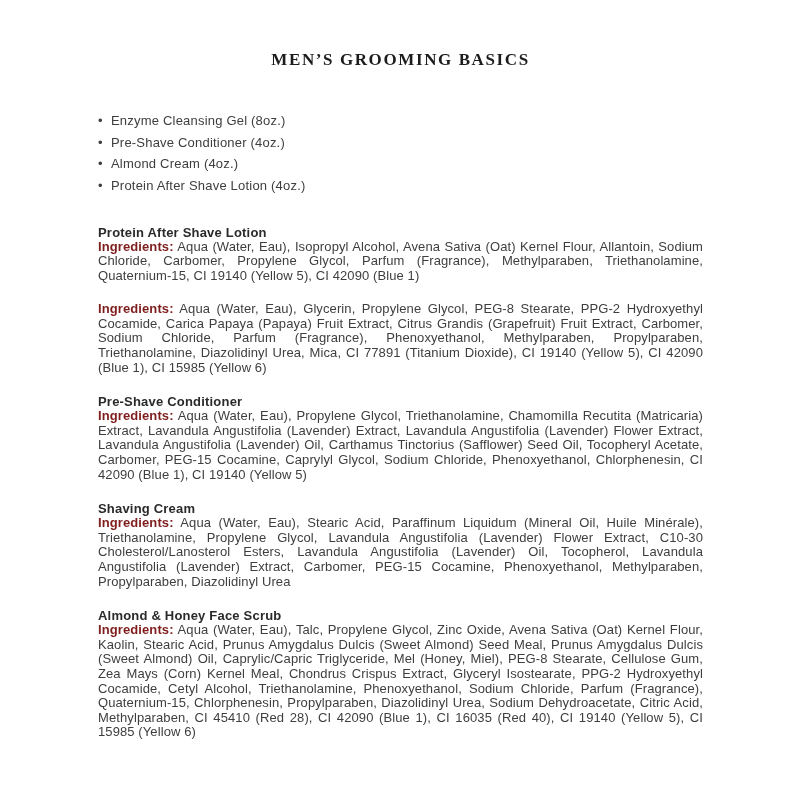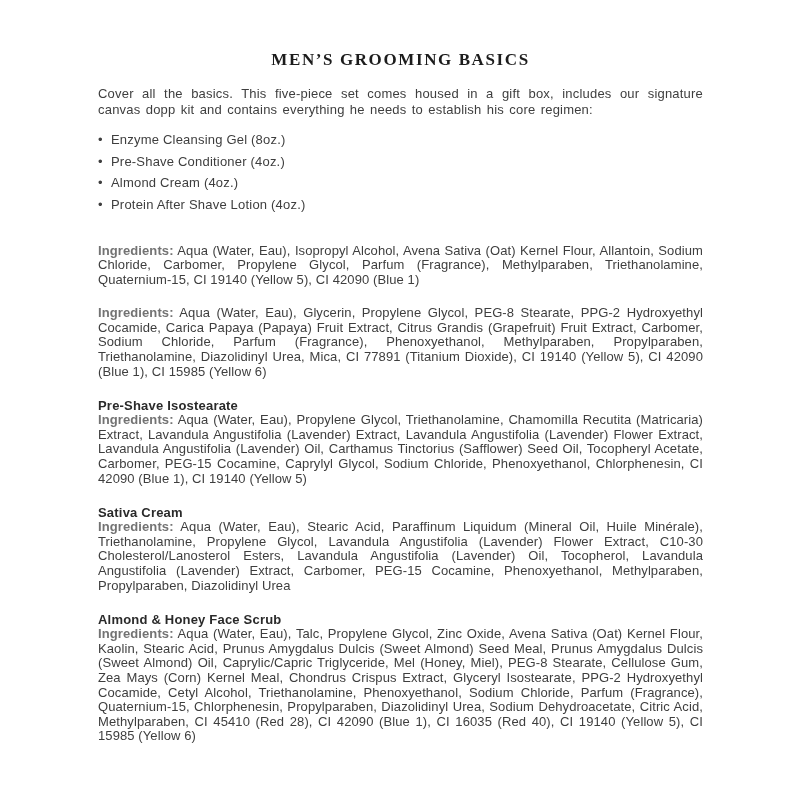--- a/index.html
+++ b/index.html
@@ -14,21 +14,21 @@
     font-family: "Liberation Sans", sans-serif;
     color: #3e3e3e;
     overflow: hidden;
   }
   .page {
     width: 800px;
     height: 800px;
     padding: 50px 97px 20px 98px;
   }
   .doc-title {
-    margin: 0 0 16px 0;
+    margin: 0 0 43px 0;
     text-align: center;
     font-family: "Liberation Serif", "DejaVu Serif", serif;
     font-size: 17px;
     font-weight: bold;
     letter-spacing: 1.6px;
     color: #1c1c1c;
   }
   .intro {
     margin: 0 0 14px 0;
     font-size: 13px;
@@ -71,54 +71,54 @@
   .section p {
     margin: 0;
     font-size: 13px;
     line-height: 14.6px;
     text-align: justify;
     letter-spacing: 0.1px;
     hyphens: auto;
     -webkit-hyphens: auto;
   }
   .section p strong {
-    color: #737373;
+    color: #7f1d1d;
   }
 </style>
 </head>
 <body>
 
 <div class="page">
 
   <h1 class="doc-title">MEN’S GROOMING BASICS</h1>
 
-  <p class="intro">Cover all the basics. This five-piece set comes housed in a gift box, includes our signature canvas dopp kit and contains everything he needs to establish his core regimen:</p>
 
   <ul class="features">
     <li><span>Enzyme Cleansing Gel (8oz.)</span></li>
     <li><span>Pre-Shave Conditioner (4oz.)</span></li>
     <li><span>Almond Cream (4oz.)</span></li>
     <li><span>Protein After Shave Lotion (4oz.)</span></li>
   </ul>
 
   <div class="section">
+    <h2>Protein After Shave Lotion</h2>
     <p><strong>Ingredients:</strong><span> Aqua (Water, Eau), Isopropyl Alcohol, Avena Sativa (Oat) Kernel Flour, Allantoin, Sodium Chloride, Carbomer, Propylene Glycol, Parfum (Fragrance), Methylparaben, Triethanolamine, Quaternium-15, CI 19140 (Yellow 5), CI 42090 (Blue 1)</span></p>
   </div>
 
   <div class="section">
     <p><strong>Ingredients:</strong><span> Aqua (Water, Eau), Glycerin, Propylene Glycol, PEG-8 Stearate, PPG-2 Hydroxyethyl Cocamide, Carica Papaya (Papaya) Fruit Extract, Citrus Grandis (Grapefruit) Fruit Extract, Carbomer, Sodium Chloride, Parfum (Fragrance), Phenoxyethanol, Methylparaben, Propylparaben, Triethanolamine, Diazolidinyl Urea, Mica, CI 77891 (Titanium Dioxide), CI 19140 (Yellow 5), CI 42090 (Blue 1), CI 15985 (Yellow 6)</span></p>
   </div>
 
   <div class="section">
-    <h2>Pre-Shave Isostearate</h2>
+    <h2>Pre-Shave Conditioner</h2>
     <p><strong>Ingredients:</strong><span> Aqua (Water, Eau), Propylene Glycol, Triethanolamine, Chamomilla Recutita (Matricaria) Extract, Lavandula Angustifolia (Lavender) Extract, Lavandula Angustifolia (Lavender) Flower Extract, Lavandula Angustifolia (Lavender) Oil, Carthamus Tinctorius (Safflower) Seed Oil, Tocopheryl Acetate, Carbomer, PEG-15 Cocamine, Caprylyl Glycol, Sodium Chloride, Phenoxyethanol, Chlorphenesin, CI 42090 (Blue 1), CI 19140 (Yellow 5)</span></p>
   </div>
 
   <div class="section">
-    <h2>Sativa Cream</h2>
+    <h2>Shaving Cream</h2>
     <p><strong>Ingredients:</strong><span> Aqua (Water, Eau), Stearic Acid, Paraffinum Liquidum (Mineral Oil, Huile Minérale), Triethanolamine, Propylene Glycol, Lavandula Angustifolia (Lavender) Flower Extract, C10-30 Cholesterol/Lanosterol Esters, Lavandula Angustifolia (Lavender) Oil, Tocopherol, Lavandula Angustifolia (Lavender) Extract, Carbomer, PEG-15 Cocamine, Phenoxyethanol, Methylparaben, Propylparaben, Diazolidinyl Urea</span></p>
   </div>
 
   <div class="section">
     <h2>Almond &amp; Honey Face Scrub</h2>
     <p><strong>Ingredients:</strong><span> Aqua (Water, Eau), Talc, Propylene Glycol, Zinc Oxide, Avena Sativa (Oat) Kernel Flour, Kaolin, Stearic Acid, Prunus Amygdalus Dulcis (Sweet Almond) Seed Meal, Prunus Amygdalus Dulcis (Sweet Almond) Oil, Caprylic/Capric Triglyceride, Mel (Honey, Miel), PEG-8 Stearate, Cellulose Gum, Zea Mays (Corn) Kernel Meal, Chondrus Crispus Extract, Glyceryl Isostearate, PPG-2 Hydroxyethyl Cocamide, Cetyl Alcohol, Triethanolamine, Phenoxyethanol, Sodium Chloride, Parfum (Fragrance), Quaternium-15, Chlorphenesin, Propylparaben, Diazolidinyl Urea, Sodium Dehydroacetate, Citric Acid, Methylparaben, CI 45410 (Red 28), CI 42090 (Blue 1), CI 16035 (Red 40), CI 19140 (Yellow 5), CI 15985 (Yellow 6)</span></p>
   </div>
 
 </div>
 

